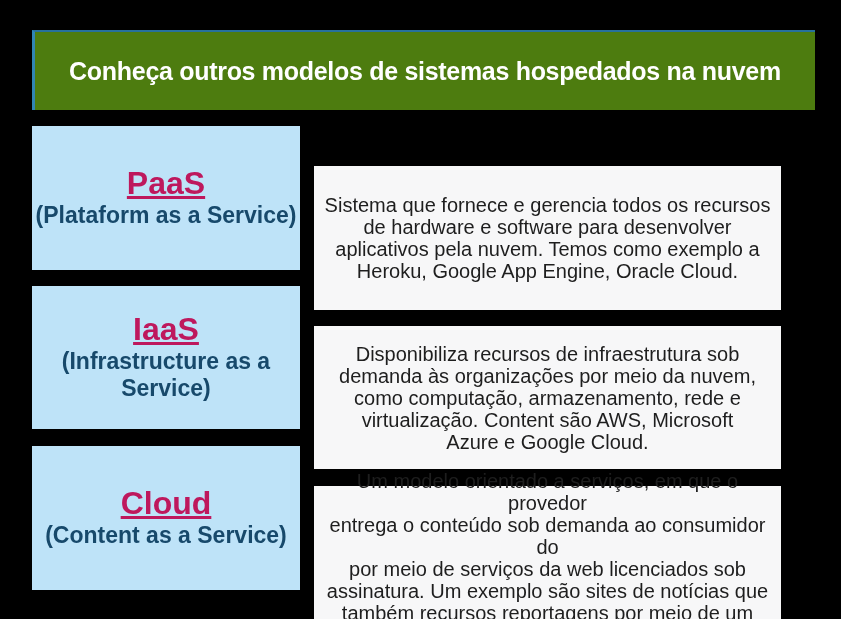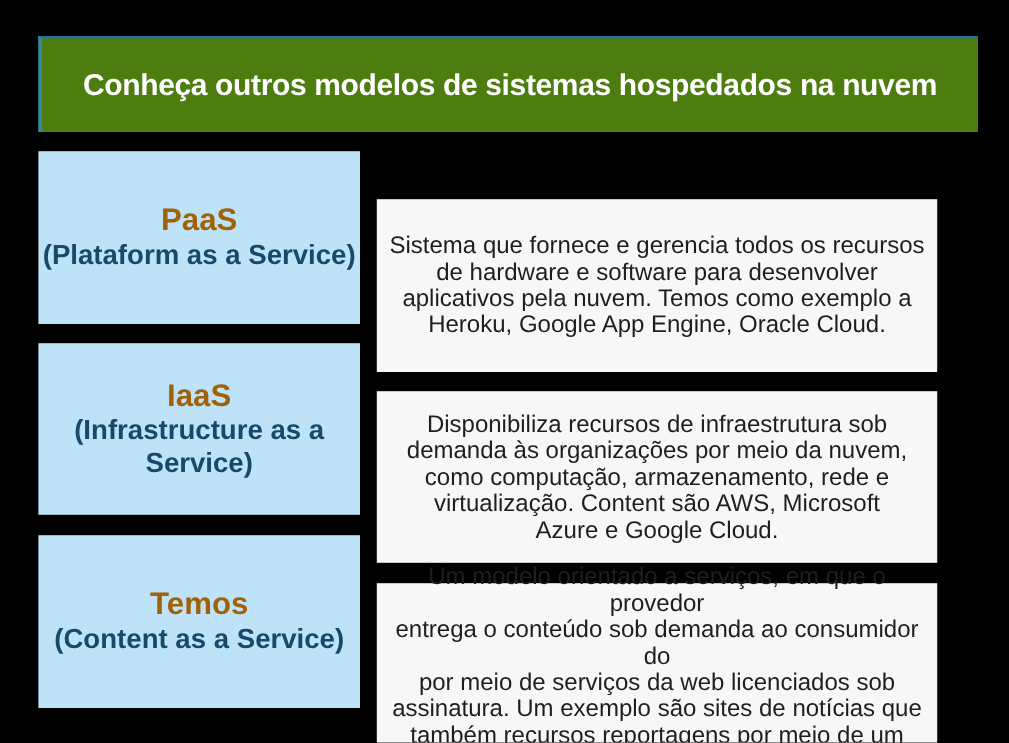--- a/index.html
+++ b/index.html
@@ -52,24 +52,25 @@
     width: 268px;
     height: 100%;
     background: #BEE3F8;
     display: flex;
     flex-direction: column;
     align-items: center;
     justify-content: center;
     text-align: center;
   }
   .acronym {
-    color: #a16207;
-    font-size: 26px;
+    color: #be185d;
+    font-size: 32px;
     font-weight: 700;
     line-height: 1.05;
+    text-decoration: underline;
   }
   .fullname {
     color: #17496B;
     font-size: 23px;
     font-weight: 700;
     margin-top: 2px;
   }
   .desc-box {
     position: absolute;
     left: 314px;
@@ -124,21 +125,21 @@
       <p class="desc">Disponibiliza recursos de infraestrutura sob
 demanda às organizações por meio da nuvem,
 como computação, armazenamento, rede e
 virtualização. Content são AWS, Microsoft
 Azure e Google Cloud.</p>
     </div>
   </section>
 
   <section class="row row-3">
     <div class="label-box">
-      <div class="acronym">Temos</div>
+      <div class="acronym">Cloud</div>
       <div class="fullname">(Content as a Service)</div>
     </div>
     <div class="desc-box">
       <p class="desc">Um modelo orientado a serviços, em que o provedor
 entrega o conteúdo sob demanda ao consumidor do
 por meio de serviços da web licenciados sob
 assinatura. Um exemplo são sites de notícias que
 também recursos reportagens por meio de um app.</p>
     </div>
   </section>

